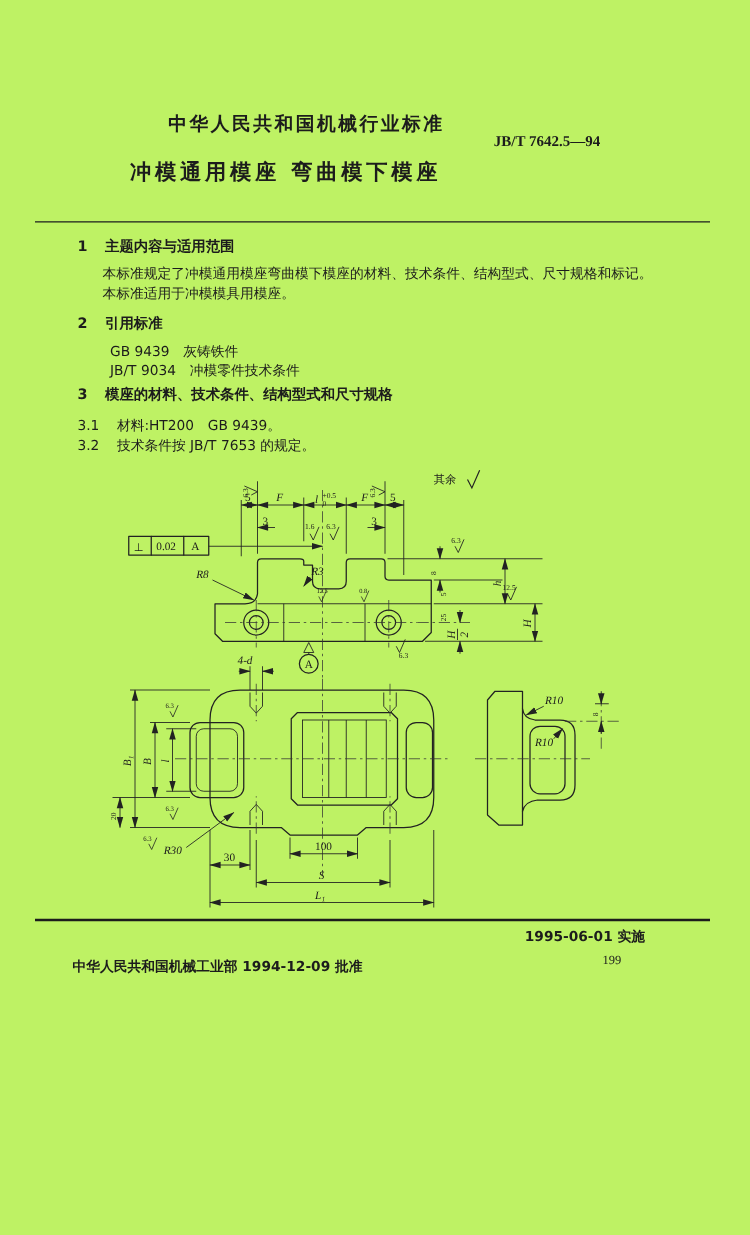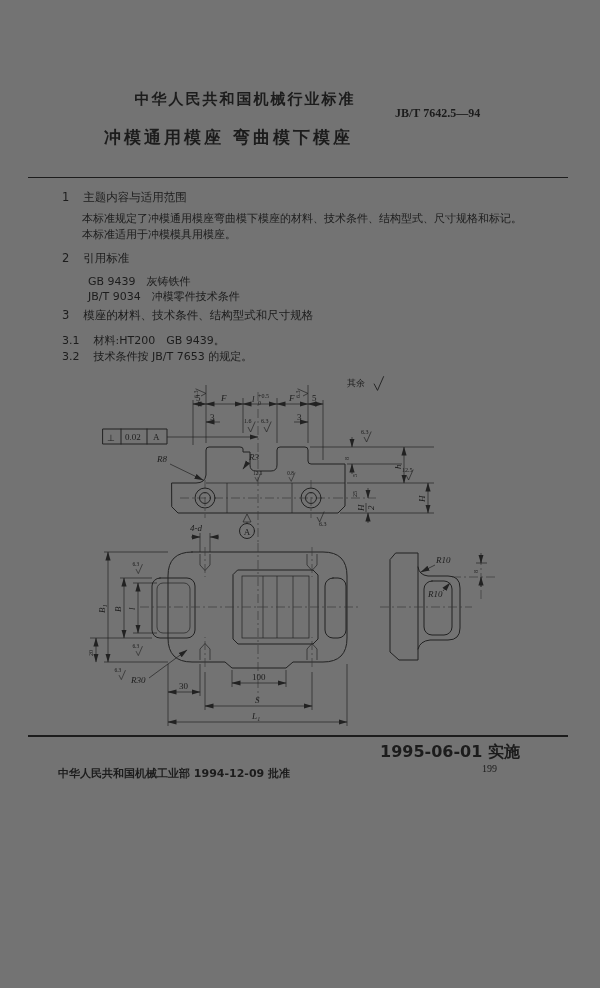--- a/index.html
+++ b/index.html
@@ -1,33 +1,33 @@
 <!DOCTYPE html>
 <html><head>
 <meta charset="utf-8">
 <style>
   html,body{margin:0;padding:0;}
   body{background:#e8e7e3;}
-  #page{position:relative;width:600px;height:988px;background:#737373;overflow:hidden;
+  #page{position:relative;width:600px;height:988px;background:#bef264;overflow:hidden;
         font-family:"DejaVu Sans","Liberation Sans",sans-serif;color:#1c1c1c;}
   .abs{position:absolute;white-space:nowrap;}
   .org{left:0;right:110px;top:90px;text-align:center;font-size:15px;font-weight:bold;letter-spacing:2px;}
   .stdno{left:395px;top:106px;font-size:12px;font-weight:bold;font-family:"Liberation Serif",serif;text-align:center;}
   .title{left:104px;top:126px;font-size:17px;font-weight:bold;letter-spacing:3px;}
   .rule1{left:28px;top:177px;width:540px;height:0;border-top:1.6px solid #1c1c1c;}
   .rule2{left:28px;top:735px;width:540px;height:0;border-top:2px solid #1c1c1c;}
-  .h1{font-size:11.5px;font-weight:normal;}
+  .h1{font-size:11.5px;font-weight:bold;}
   .p{font-size:11px;}
   .s1t{left:62px;top:190px;} .s1p1{left:82px;top:211px;} .s1p2{left:82px;top:227px;}
   .s2t{left:62px;top:251px;} .s2p1{left:88px;top:274px;} .s2p2{left:88px;top:289px;}
   .s3t{left:62px;top:308px;}
   .s31{left:62px;top:333px;} .s32{left:62px;top:349px;} .s33{left:62px;top:364px;}
   .num{display:inline-block;margin-right:14px;}
   .fapproved{left:58px;top:742px;font-size:11px;font-weight:bold;margin-top:24px;}
-  .feffective{left:380px;top:742px;width:136px;text-align:left;font-size:16px;font-weight:bold;}
+  .feffective{left:380px;top:742px;width:136px;text-align:right;font-size:11px;font-weight:bold;}
   .pageno{left:482px;top:763px;font-size:10px;font-family:"Liberation Serif",serif;}
   svg{position:absolute;left:0;top:0;}
   .ln{stroke:#222;fill:none;stroke-width:1;stroke-linejoin:round;stroke-linecap:round;}
   .thin{stroke:#222;fill:none;stroke-width:.7;}
   .chain{stroke:#333;fill:none;stroke-width:.6;stroke-dasharray:9 3 2 3;}
   .dim{stroke:#222;fill:none;stroke-width:.7;}
   text{fill:#1c1c1c;}
   .td{font:italic 9px "Liberation Serif",serif;}
   .tn{font:9px "Liberation Serif",serif;}
   .ts{font:6px "Liberation Serif",serif;}

